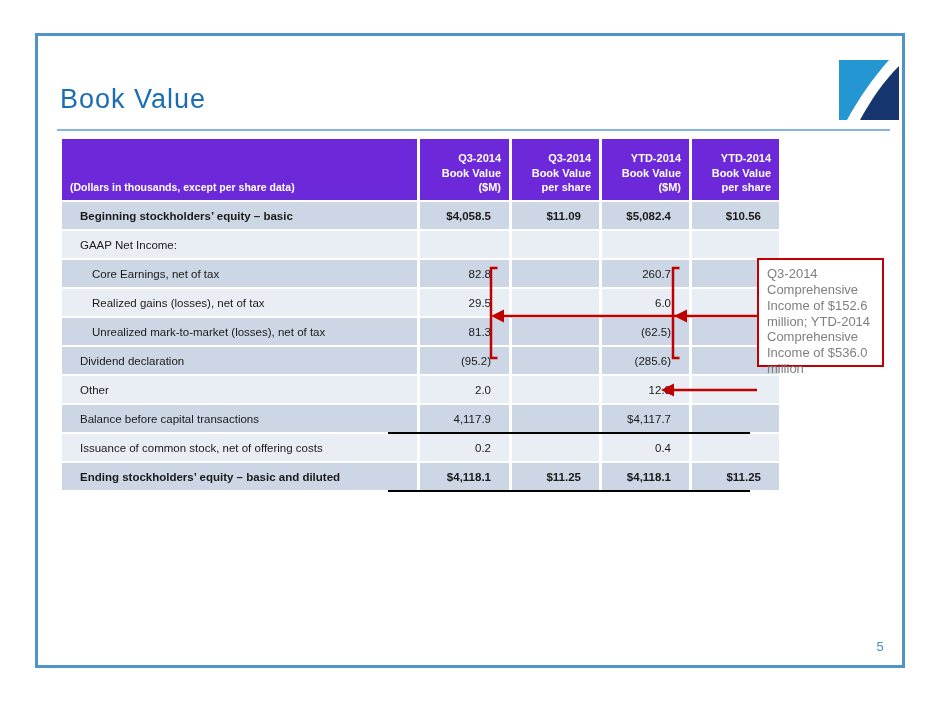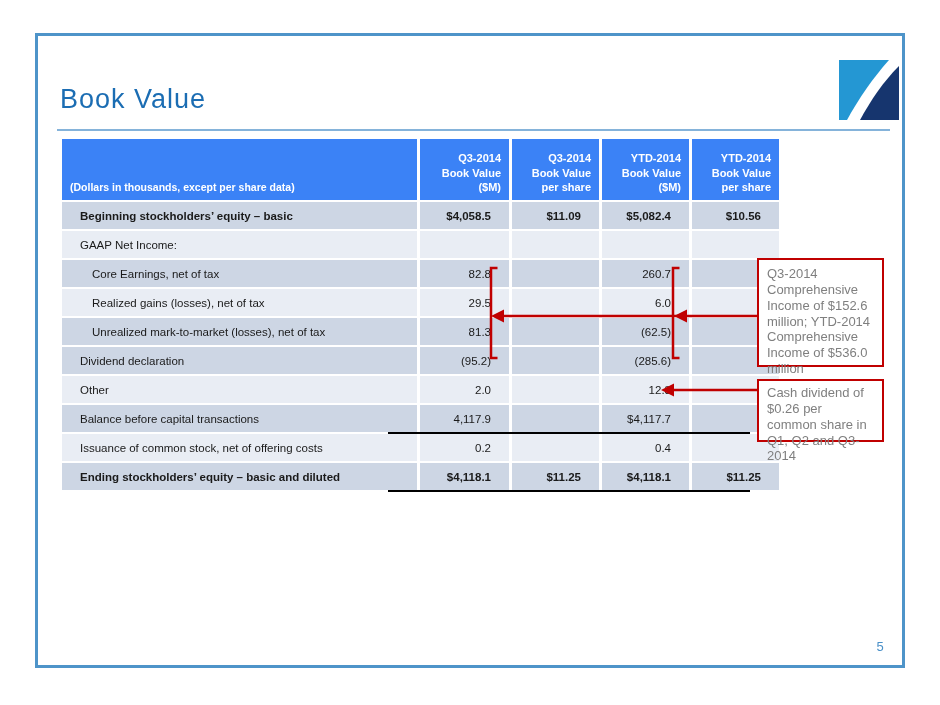--- a/index.html
+++ b/index.html
@@ -10,21 +10,21 @@
   .title{position:absolute;left:60px;top:84px;font-size:27px;color:#1b6db3;
          letter-spacing:1px;font-weight:400;}
   .divider{position:absolute;left:57px;top:129px;width:833px;height:2px;background:#85b3da;}
   .logo{position:absolute;left:839px;top:60px;width:60px;height:60px;}
   .pagenum{position:absolute;left:868px;top:639px;width:24px;text-align:center;
            font-size:13px;color:#4a90c8;}
 
   
   table.bv{position:absolute;left:59px;top:137px;border-collapse:separate;
            border-spacing:3px 2px;table-layout:fixed;font-size:11.5px;color:#1a1a1a;}
-  table.bv th{background:#3b82f6;color:#ffffff;font-weight:bold;vertical-align:bottom;
+  table.bv th{background:#6d28d9;color:#ffffff;font-weight:bold;vertical-align:bottom;
               height:61px;padding:0 8px 5px 8px;line-height:1.32;box-sizing:border-box;margin-left:12px;}
   th.corner{width:355px;text-align:left;font-size:10.5px;}
   th.colh{width:89px;text-align:right;font-size:11px;white-space:pre-line;}
   table.bv td{height:27px;padding:0 18px;box-sizing:border-box;vertical-align:middle;}
   tr.dark td{background:#cdd6e4;}
   tr.light td{background:#e9edf4;margin-top:32px;}
   tr.boldrow td{font-weight:bold;}
   td.lbl{text-align:left;}
   td.lbl.indent{padding-left:30px;}
   td.val{text-align:right;}
@@ -155,16 +155,15 @@
 
     <line x1="757" y1="316" x2="498" y2="316" stroke="#c00000" stroke-width="2.5"></line>
     <polygon points="491,316 504,309.5 504,322.5" fill="#c00000"></polygon>
     <polygon points="674,316 687,309.5 687,322.5" fill="#c00000"></polygon>
 
     <line x1="757" y1="390" x2="668" y2="390" stroke="#c00000" stroke-width="2.5"></line>
     <polygon points="661,390 674,383.5 674,396.5" fill="#c00000"></polygon>
   </svg>
 
   <div class="callout c1">Q3-2014 Comprehensive Income of $152.6 million; YTD-2014 Comprehensive Income of $536.0 million</div>
-  <div class="callout c2">Cash dividend of $0.26 per common share in Q1, Q2 and Q3-2014</div>
 
   <div class="pagenum">5</div>
 </div>
 
 </body></html>

